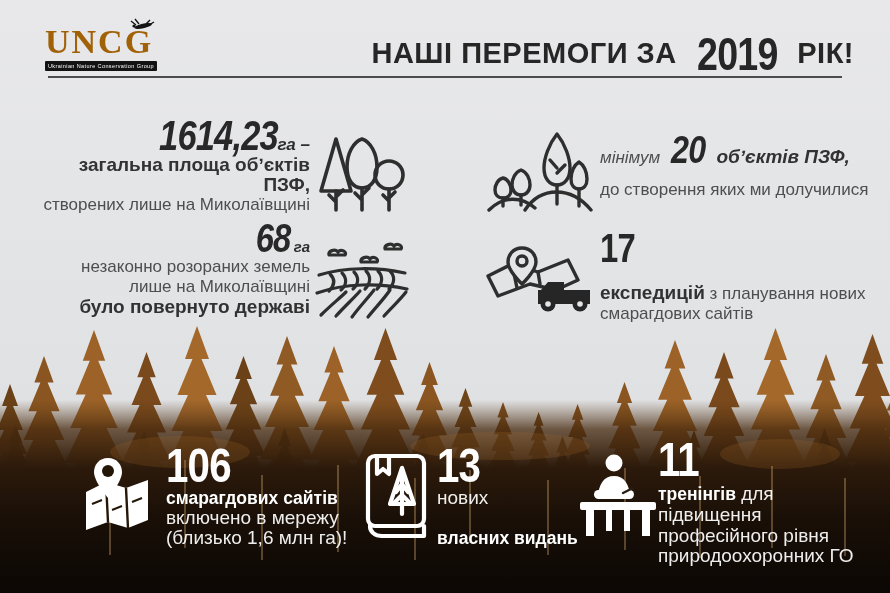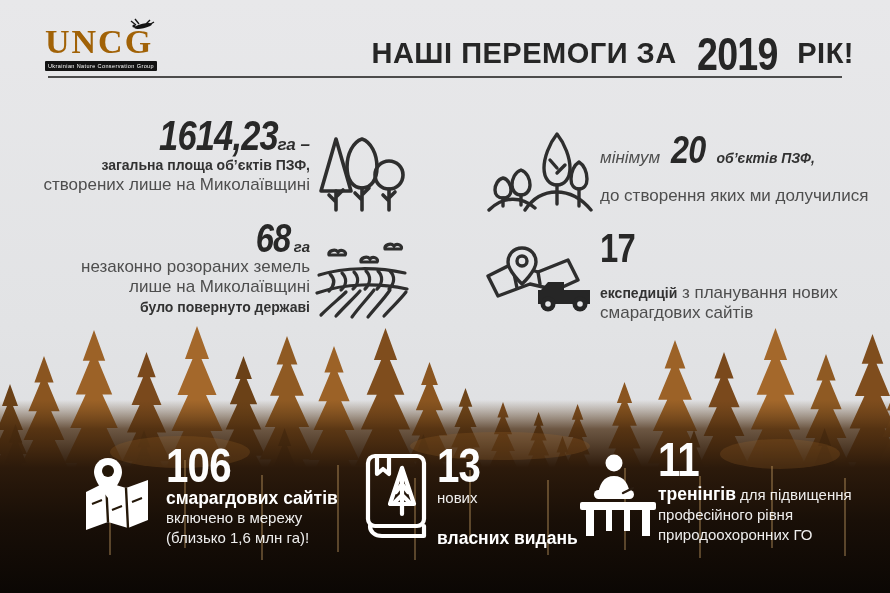--- a/index.html
+++ b/index.html
@@ -37,28 +37,28 @@
   .r{text-align:right;}
   .valrow{display:flex;align-items:baseline;font-style:italic;}
   .valrow.right{justify-content:flex-end;}
   .num{display:inline-block;font-weight:700;color:#282828;letter-spacing:-1px;}
   .num-xl{font-size:42px;transform:scaleX(.82);transform-origin:right center;}
   .num-l{font-size:40px;transform:scaleX(.82);}
   .num-l.or{transform-origin:right center;}
   .num-l.ol{transform-origin:left center;}
   .num-mid{font-size:38px;transform:scaleX(.85);transform-origin:center;}
   .unit{font-weight:700;font-size:17px;color:#2e2e2e;}
-  .bold-line{font-weight:700;font-size:14px;color:#323232;}
+  .bold-line{font-weight:700;font-size:19px;color:#323232;}
   .reg-line{font-weight:400;font-size:17px;color:#4e4e4e;}
 
   
   .wstat{color:#ffffff;line-height:20px;}
   .num-w{font-size:48px;font-weight:700;display:inline-block;transform:scaleX(.84);transform-origin:left center;letter-spacing:-1px;color:#fdfdfd;line-height:44px;}
   .wbold{font-weight:700;font-size:17.5px;color:#ffffff;}
-  .wreg{font-weight:400;font-size:15px;color:rgba(255,255,255,.93);}
+  .wreg{font-weight:400;font-size:19px;color:rgba(255,255,255,.93);}
 </style>
 </head>
 <body>
 
 <div class="frame">
 
   <svg class="bg" viewBox="0 0 890 593" preserveAspectRatio="none" aria-hidden="true">
     <defs>
       <linearGradient id="sky" x1="0" y1="0" x2="0" y2="1">
         <stop offset="0" stop-color="#e8e8ea"></stop>
@@ -172,21 +172,21 @@
     <path d="M70 59 L70 78 M70 42 L63 34 M70 47 L78 39"></path>
     <path d="M92 36 C97 39 100 46 100 53 C100 59 97 63 92 63 C87 63 84 59 84 53 C84 46 87 39 92 36 Z"></path>
     <path d="M92 63 L92 80"></path>
   </svg>
   <div class="abs stat" style="left:600px;top:140px;width:272px;">
     <div class="valrow" style="gap:8px;">
       <span class="reg-line">мінімум</span>
       <span class="num num-mid">20</span>
       <span class="bold-line">обʼєктів ПЗФ,</span>
     </div>
-    <div class="reg-line" style="margin-top:18px;">до створення яких ми долучилися</div>
+    <div class="reg-line" style="margin-top:12px;">до створення яких ми долучилися</div>
   </div>
 
   <div class="abs stat r" style="left:30px;top:228px;width:280px;">
     <div class="valrow right" style="gap:3px;">
       <span class="num num-l or">68</span>
       <span class="unit" style="font-size:15px;">га</span>
     </div>
     <div class="reg-line">незаконно розораних земель</div>
     <div class="reg-line">лише на Миколаївщині</div>
     <div class="bold-line">було повернуто державі</div>

